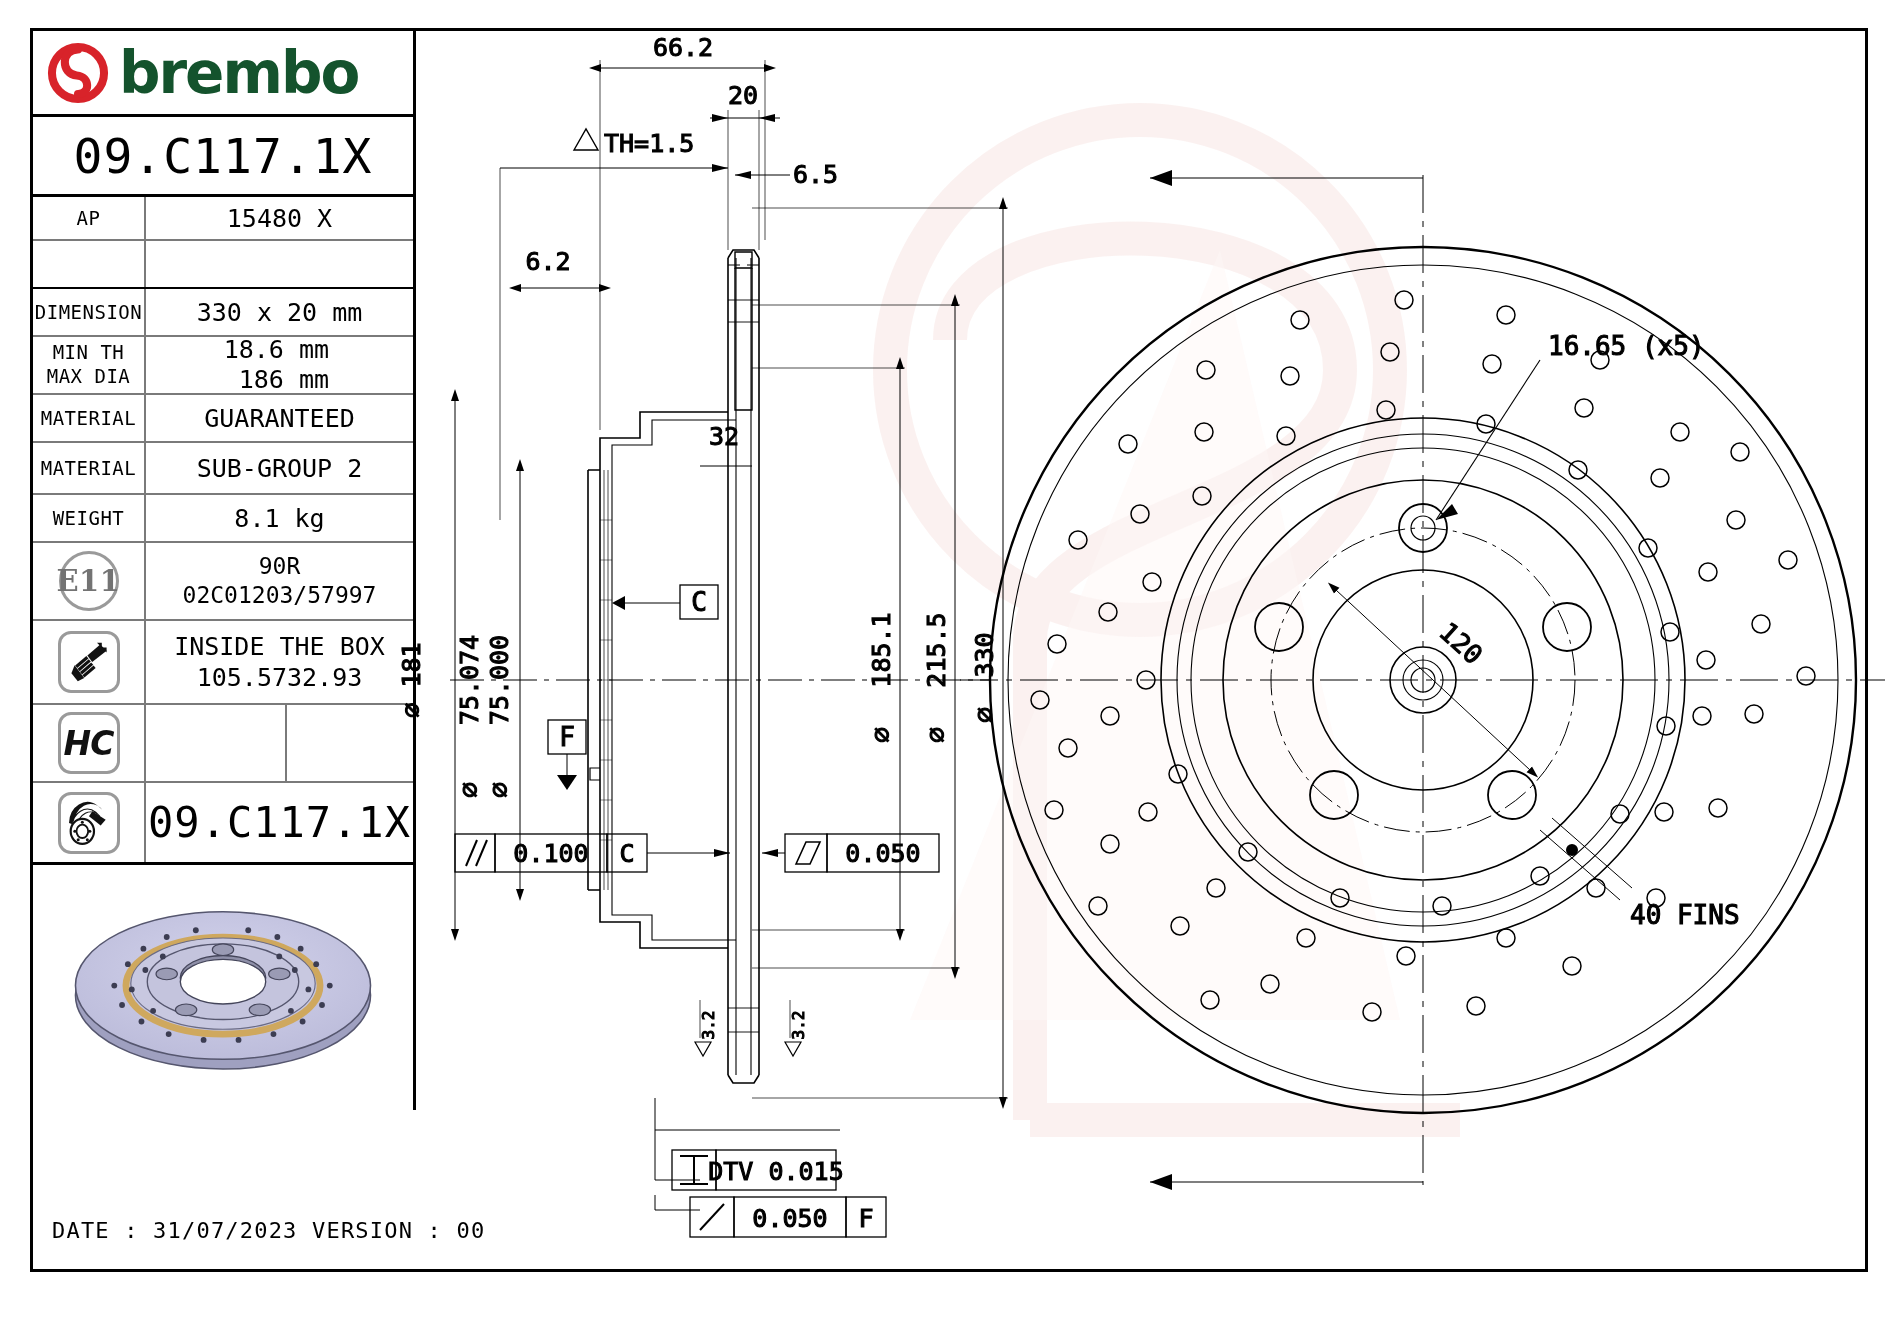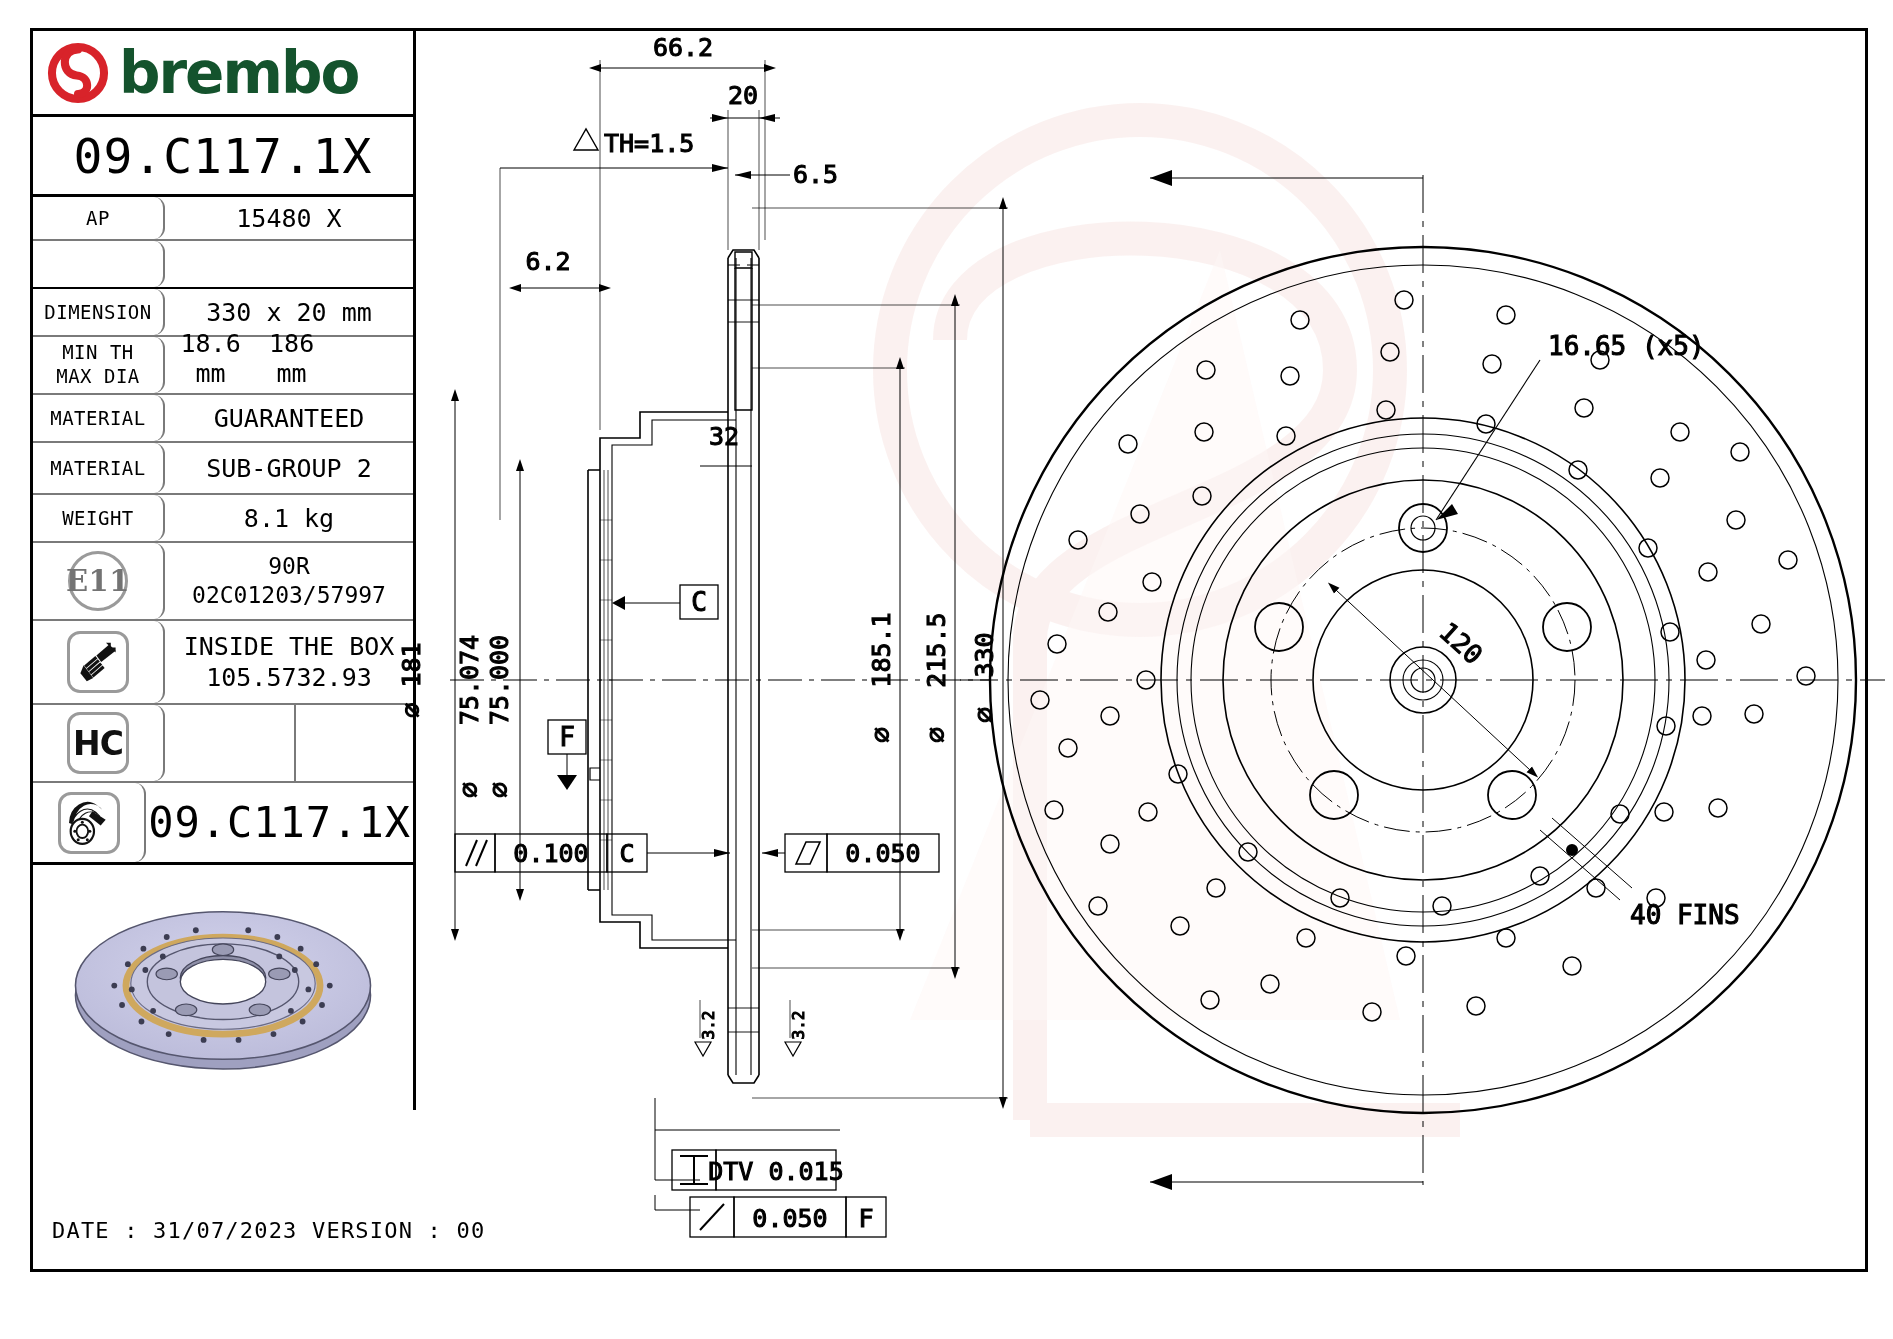--- a/index.html
+++ b/index.html
@@ -45,28 +45,27 @@
     z-index: 3;
     background: transparent;
   }
   .row {
     display: flex;
     border-bottom: 2px solid #000;
     align-items: stretch;
   }
   .row.thin { border-bottom: 2px solid #7a7a7a; }
   .cell-l {
-    width: 132px;
+    width: 113px;
     border-right: 2px solid #7a7a7a;
     display: flex; align-items: center; justify-content: center;
     text-align: center;
     font-size: 19px;
     letter-spacing: 0.5px;
     padding: 4px 2px;
-    border-radius: 11px;
   }
   .cell-r {
     flex: 1;
     display: flex; align-items: center; justify-content: center;
     text-align: center;
     font-size: 25px;
     padding: 4px 2px;
   }
 
   
@@ -94,21 +93,21 @@
     border-bottom: 3px solid #000;
     font-size: 48px;
     letter-spacing: 1px;
   }
   .ap-row { height: 44px; }
   .ap-row .cell-r { font-size: 25px; }
   .blank-row { height: 48px; }
   .dim-row { height: 48px; }
   .minth-row { height: 58px; }
   .minth-l { font-size: 19px; line-height: 1.25; flex-direction: column; }
-  .minth-r { font-size: 25px; line-height: 1.2; flex-direction: row; align-items: flex-end; padding-right: 84px;}
+  .minth-r { font-size: 25px; line-height: 1.2; flex-direction: column; align-items: flex-end; padding-right: 84px;}
   .bal-row { height: 48px; }
   .mat-row { height: 52px; }
   .wt-row  { height: 48px; }
 
   .e11-row { height: 78px; }
   .e11-r { font-size: 23px; line-height: 1.25; flex-direction: column; }
   .e11-badge {
     width: 60px; height: 60px; border-radius: 50%;
     border: 3px solid #9a9a9a;
     display: flex; align-items: center; justify-content: center;
@@ -117,21 +116,21 @@
   }
 
   .screw-row { height: 84px; }
   .screw-r { font-size: 25px; line-height: 1.25; flex-direction: column; }
   .icon-box {
     width: 62px; height: 62px;
     border: 3px solid #9a9a9a; border-radius: 13px;
     display: flex; align-items: center; justify-content: center;
     background: #fff;
   }
-  .hc-row { height: 78px; }
+  .hc-row { height: 78px; font-style: italic; }
   .hc-text {
     font-family: "DejaVu Sans", sans-serif;
     font-weight: 700; font-size: 33px; color: #111;
     letter-spacing: -1px;
   }
   .hc-split { flex: 1; display: flex; }
   .hc-a { flex: 1.1; border-right: 2px solid #7a7a7a; }
   .hc-b { flex: 1; }
 
   .disc-row { height: 82px; border-bottom: 3px solid #000; }

